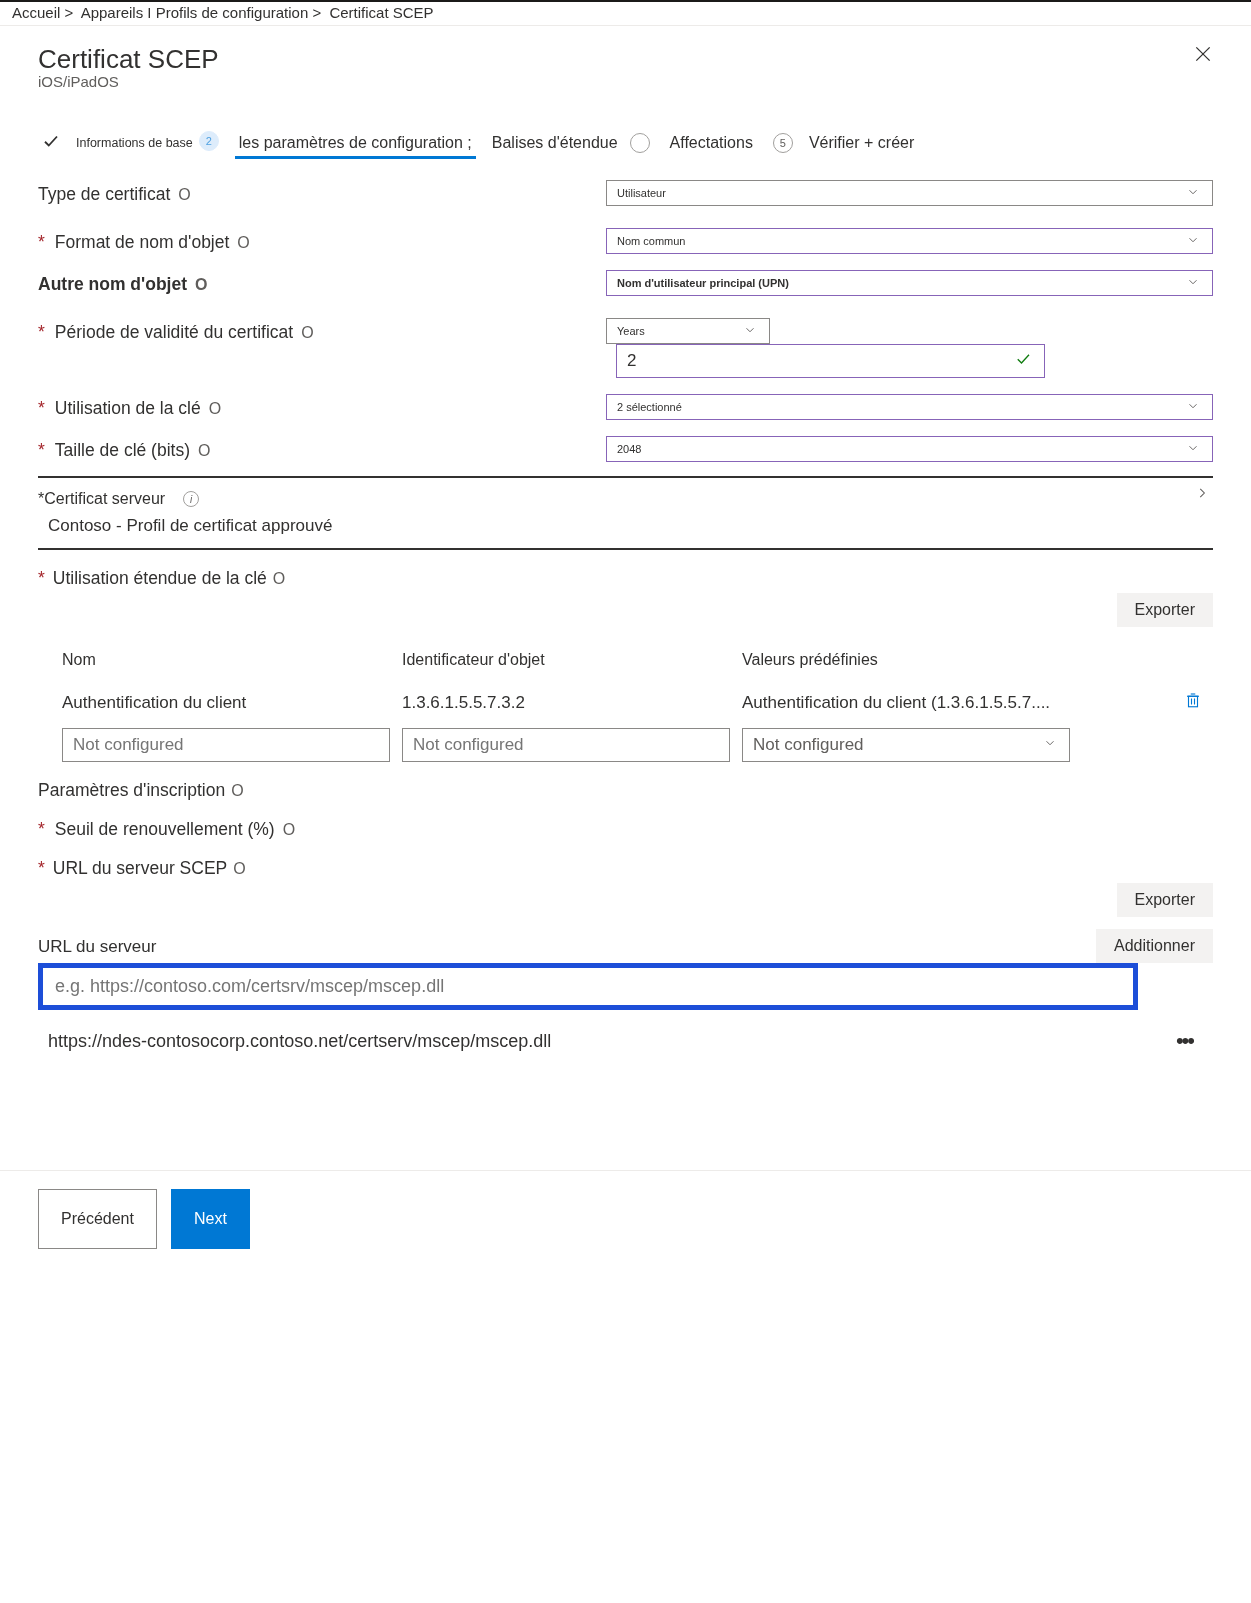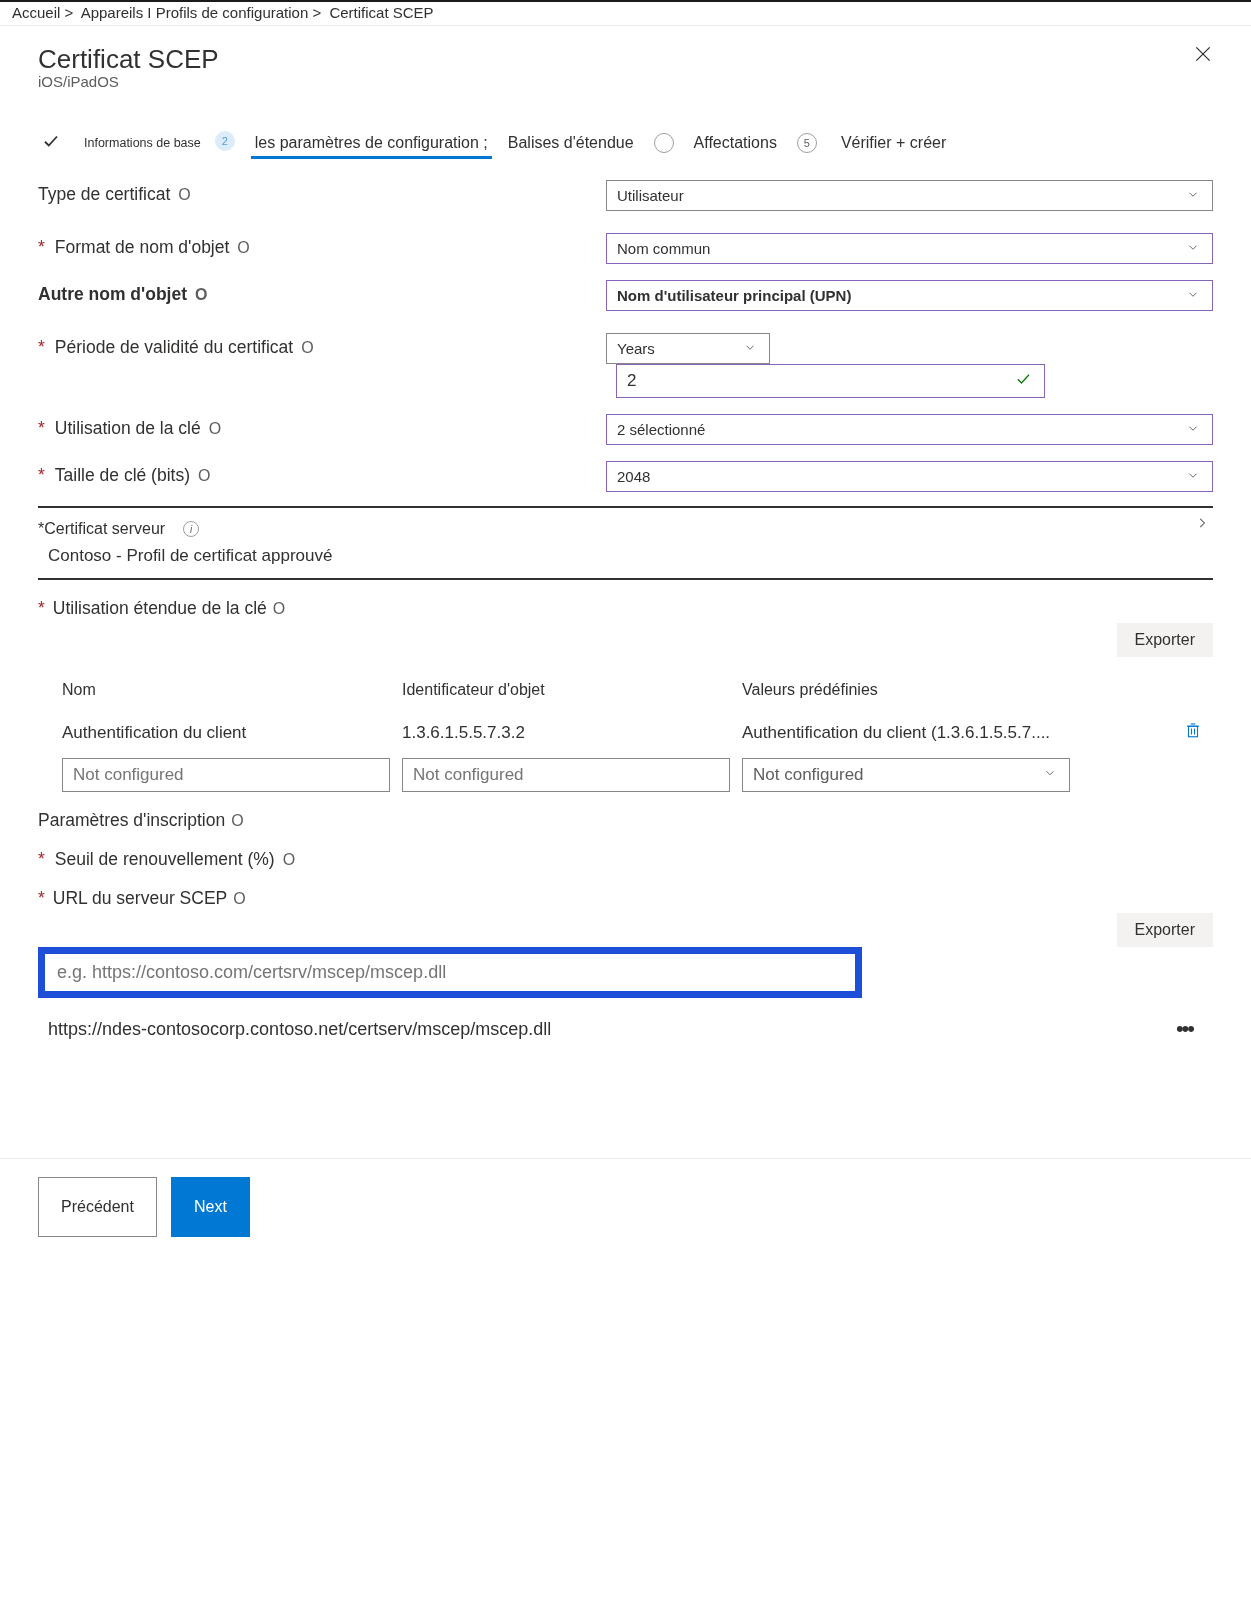--- a/index.html
+++ b/index.html
@@ -9,34 +9,34 @@
   .breadcrumb span { margin-right:4px; }
   .page { padding:8px 0 0 0; }
   .header { display:flex; align-items:flex-start; padding:10px 38px 6px 38px; }
   .header-text { flex:1; }
   .title { font-size:26px; font-weight:400; color:#323130; }
   .subtitle { font-size:15px; color:#605e5c; margin-top:-2px; }
   .close-btn { cursor:pointer; }
   .close-btn svg { width:20px; height:20px; stroke:#323130; stroke-width:1.5; }
   .wizard { padding:36px 38px 0 38px; }
   .steps { display:flex; align-items:center; gap:12px; border-bottom:0; }
-  .step { display:flex; align-items:center; gap:24px; font-size:16px; color:#323130; padding:0 4px 6px 4px; position:relative; }
+  .step { display:flex; align-items:center; gap:16px; font-size:16px; color:#323130; padding:0 4px 6px 4px; position:relative; }
   .step-badge { width:20px; height:20px; border:1px solid #a19f9d; border-radius:50%; display:flex; align-items:center; justify-content:center; font-size:11px; color:#605e5c; background:#fff; }
   .step-check svg { width:18px; height:18px; stroke:#323130; stroke-width:2.4; fill:none; }
   .step-current { font-weight:400; }
   .step-current-underline { border-bottom:3px solid #0078d4; padding-bottom:4px; }
   .step-label-basics { font-size:12.5px; color:#323130; }
   .step-badge.overlay { position:relative; margin-left:-10px; top:-2px; background:#cfe4fa; border-color:#cfe4fa; color:#0078d4; opacity:0.7; }
   .form { margin-top:20px; }
   .row { display:flex; align-items:flex-start; margin-bottom:22px; }
   .row .label-col { width:568px; font-size:17.5px; color:#323130; display:flex; align-items:center; gap:6px; padding-top:4px; }
   .row .input-col { flex:1; }
   .req { color:#a4262c; margin-right:4px; }
   .info-o { color:#605e5c; font-size:16px; margin-left:2px; }
-  .sel { position:relative; border:1px solid #8a8886; background:#fff; padding:6px 36px 6px 10px; font-size:15px; color:#323130; cursor:pointer; }
+  .sel { position:relative; border:1px solid #8a8886; background:#fff; padding:6px 36px 6px 10px; font-size:11px; color:#323130; cursor:pointer; }
   .sel.purple { border:1px solid #8764b8; }
   .sel .chev { position:absolute; right:12px; top:50%; transform:translateY(-50%); }
   .sel .chev svg { width:14px; height:14px; stroke:#605e5c; stroke-width:1.6; fill:none; }
   .input-check { position:absolute; right:12px; top:50%; transform:translateY(-50%); }
   .input-check svg { width:18px; height:18px; stroke:#107c10; stroke-width:1.8; fill:none; }
   .period-row .sel { width:164px; display:inline-block; vertical-align:top; }
   .period-input { display:inline-block; width:calc(100% - 178px); margin-left:10px; position:relative; border:1px solid #8764b8; padding:6px 36px 6px 10px; font-size:17px; }
   .hr-thick { border:0; border-top:2px solid #323130; margin:14px 0 8px 0; }
   .root-cert { padding:4px 0 10px 0; }
   .root-cert-header { display:flex; align-items:center; gap:18px; font-size:16px; }
@@ -56,21 +56,21 @@
   .eku-row .c1 { width:340px; }
   .eku-row .c2 { width:340px; }
   .eku-row .c3 { flex:1; }
   .eku-row .del { width:40px; text-align:center; }
   .eku-row .del svg { width:18px; height:18px; stroke:#0078d4; fill:none; stroke-width:1.5; }
   .eku-inputs { display:flex; gap:12px; padding:6px 0 0 24px; align-items:center; }
   .eku-inputs .txt { width:328px; border:1px solid #8a8886; padding:6px 10px; font-size:17px; color:#605e5c; }
   .eku-inputs .sel2 { width:328px; border:1px solid #8a8886; padding:6px 36px 6px 10px; font-size:17px; color:#605e5c; position:relative; background:#fff; }
   .enroll-section { }
   .url-label { font-size:17px; margin:20px 0 6px 0; color:#323130; }
-  .url-input { width:824px; border:7px solid #1d4ed8; padding:8px 12px; font-size:18px; color:#605e5c; }
+  .url-input { width:1100px; border:5px solid #1d4ed8; padding:8px 12px; font-size:18px; color:#605e5c; }
   .url-row { display:flex; justify-content:space-between; align-items:center; }
   .url-list-item { display:flex; align-items:center; padding:18px 0 6px 10px; font-size:18px; }
   .url-list-item .u { flex:1; }
   .url-list-item .dots { font-size:22px; letter-spacing:-2px; color:#323130; padding-right:20px; }
   .footer { position:relative; margin-top:110px; border-top:1px solid #edebe9; padding:18px 38px; display:flex; gap:14px; }
   .btn { padding:20px 22px; font-size:16px; cursor:pointer; }
   .btn-sec { background:#fff; border:1px solid #8a8886; color:#323130; }
   .btn-pri { background:#0078d4; border:1px solid #0078d4; color:#fff; }
   .thin-input { border:1px solid #8a8886; padding:6px 10px; font-size:17px; width:100%; }
 </style>
@@ -301,20 +301,26 @@
         <div class="section-label">
           <span class="req">*</span>
           <span>URL du serveur SCEP</span>
           <span class="info-o">O</span>
         </div>
 
         <div class="export-row">
           <button class="gray-btn">Exporter</button>
         </div>
 
+        <div class="url-row">
+          <div>
+            <div class="url-label">URL du serveur</div>
+          </div>
+          <button class="gray-btn" style="margin-top:12px;">Additionner</button>
+        </div>
         <input class="url-input" placeholder="e.g. https://contoso.com/certsrv/mscep/mscep.dll" style="">
 
         <div class="url-list-item">
           <div class="u">https://ndes-contosocorp.contoso.net/certserv/mscep/mscep.dll</div>
           <div class="dots">•••</div>
         </div>
       </div>
 
     </div>
   </div>

